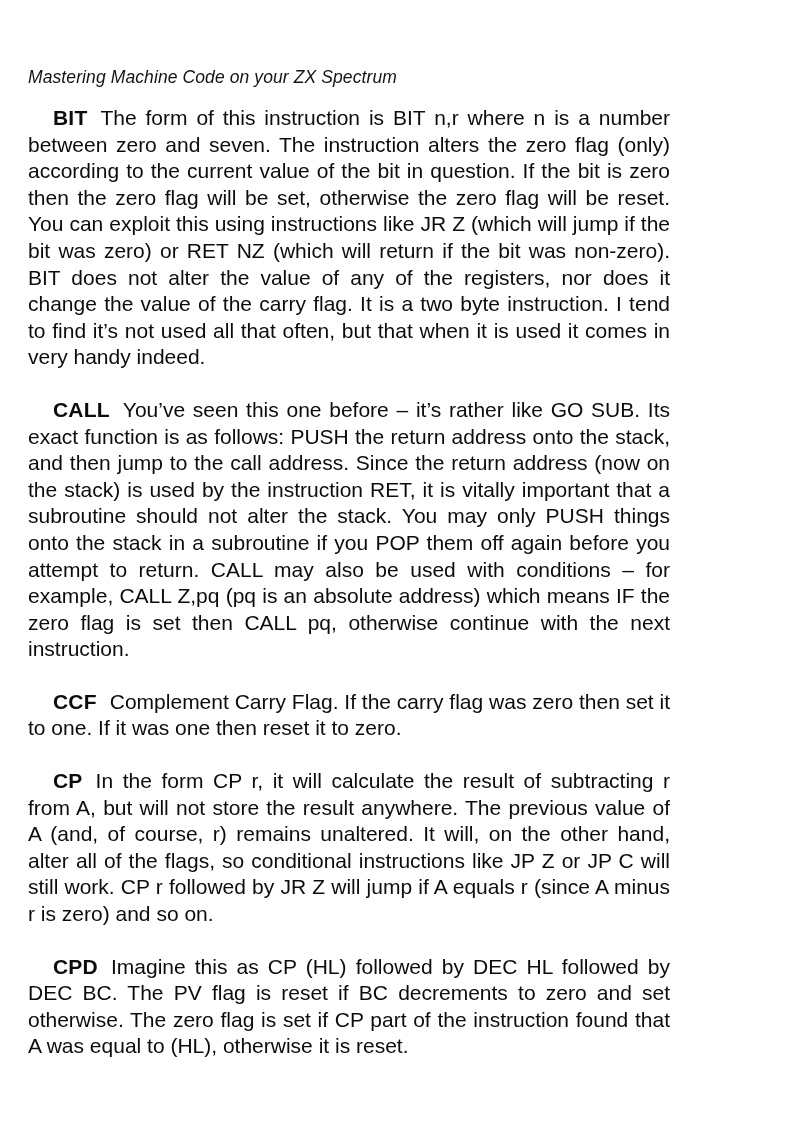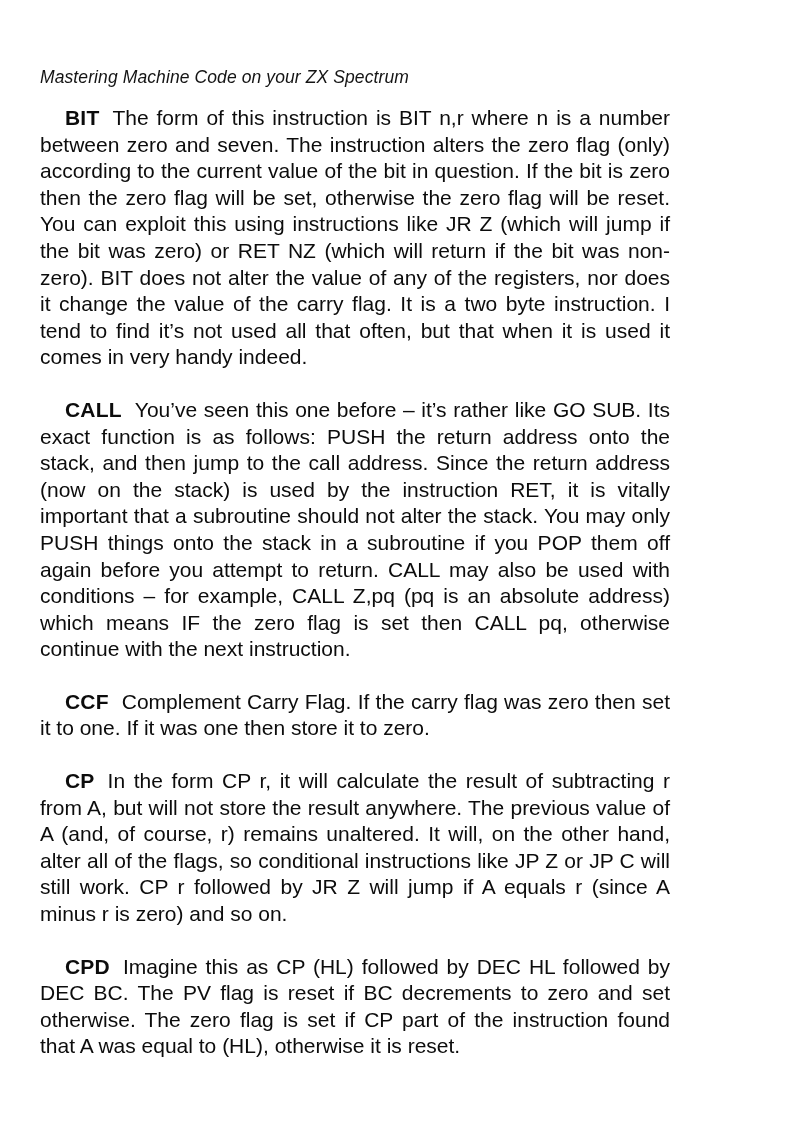--- a/index.html
+++ b/index.html
@@ -11,21 +11,21 @@
     width: 800px;
     height: 1135px;
     overflow: hidden;
     color: #0c0c0c;
     font-family: "Liberation Sans", sans-serif;
   }
   .page {
     box-sizing: border-box;
     width: 698px;
     height: 1135px;
-    padding: 66px 28px 0 40px;
+    padding: 66px 28px 0 28px;
     background: #ffffff;
   }
   .running-header {
     font-style: italic;
     font-size: 17.5px;
     line-height: 22px;
     letter-spacing: 0.1px;
     color: #141414;
   }
   p.def {
@@ -56,21 +56,21 @@
 <body>
 
 <div class="page">
 
   <div class="running-header">Mastering Machine Code on your ZX Spectrum</div>
 
   <p class="def first"><b class="term">BIT</b><span>The form of this instruction is BIT n,r where n is a number between zero and seven. The instruction alters the zero flag (only) according to the current value of the bit in question. If the bit is zero then the zero flag will be set, otherwise the zero flag will be reset. You can exploit this using instructions like JR Z (which will jump if the bit was zero) or RET NZ (which will return if the bit was non-zero). BIT does not alter the value of any of the registers, nor does it change the value of the carry flag. It is a two byte instruction. I tend to find it’s not used all that often, but that when it is used it comes in very handy indeed.</span></p>
 
   <p class="def"><b class="term">CALL</b><span>You’ve seen this one before – it’s rather like GO SUB. Its exact function is as follows: PUSH the return address onto the stack, and then jump to the call address. Since the return address (now on the stack) is used by the instruction RET, it is vitally important that a subroutine should not alter the stack. You may only PUSH things onto the stack in a subroutine if you POP them off again before you attempt to return. CALL may also be used with conditions – for example, CALL Z,pq (pq is an absolute address) which means IF the zero flag is set then CALL pq, otherwise continue with the next instruction.</span></p>
 
-  <p class="def"><b class="term">CCF</b><span>Complement Carry Flag. If the carry flag was zero then set it to one. If it was one then store it to zero.</span></p>
+  <p class="def"><b class="term">CCF</b><span>Complement Carry Flag. If the carry flag was zero then set it to one. If it was one then reset it to zero.</span></p>
 
   <p class="def"><b class="term">CP</b><span>In the form CP r, it will calculate the result of subtracting r from A, but will not store the result anywhere. The previous value of A (and, of course, r) remains unaltered. It will, on the other hand, alter all of the flags, so conditional instructions like JP Z or JP C will still work. CP r followed by JR Z will jump if A equals r (since A minus r is zero) and so on.</span></p>
 
   <p class="def"><b class="term">CPD</b><span>Imagine this as CP (HL) followed by DEC HL followed by DEC BC. The PV flag is reset if BC decrements to zero and set otherwise. The zero flag is set if CP part of the instruction found that A was equal to (HL), otherwise it is reset.</span></p>
 
   <div class="page-number">102</div>
 
 </div>
 
 </body></html>

